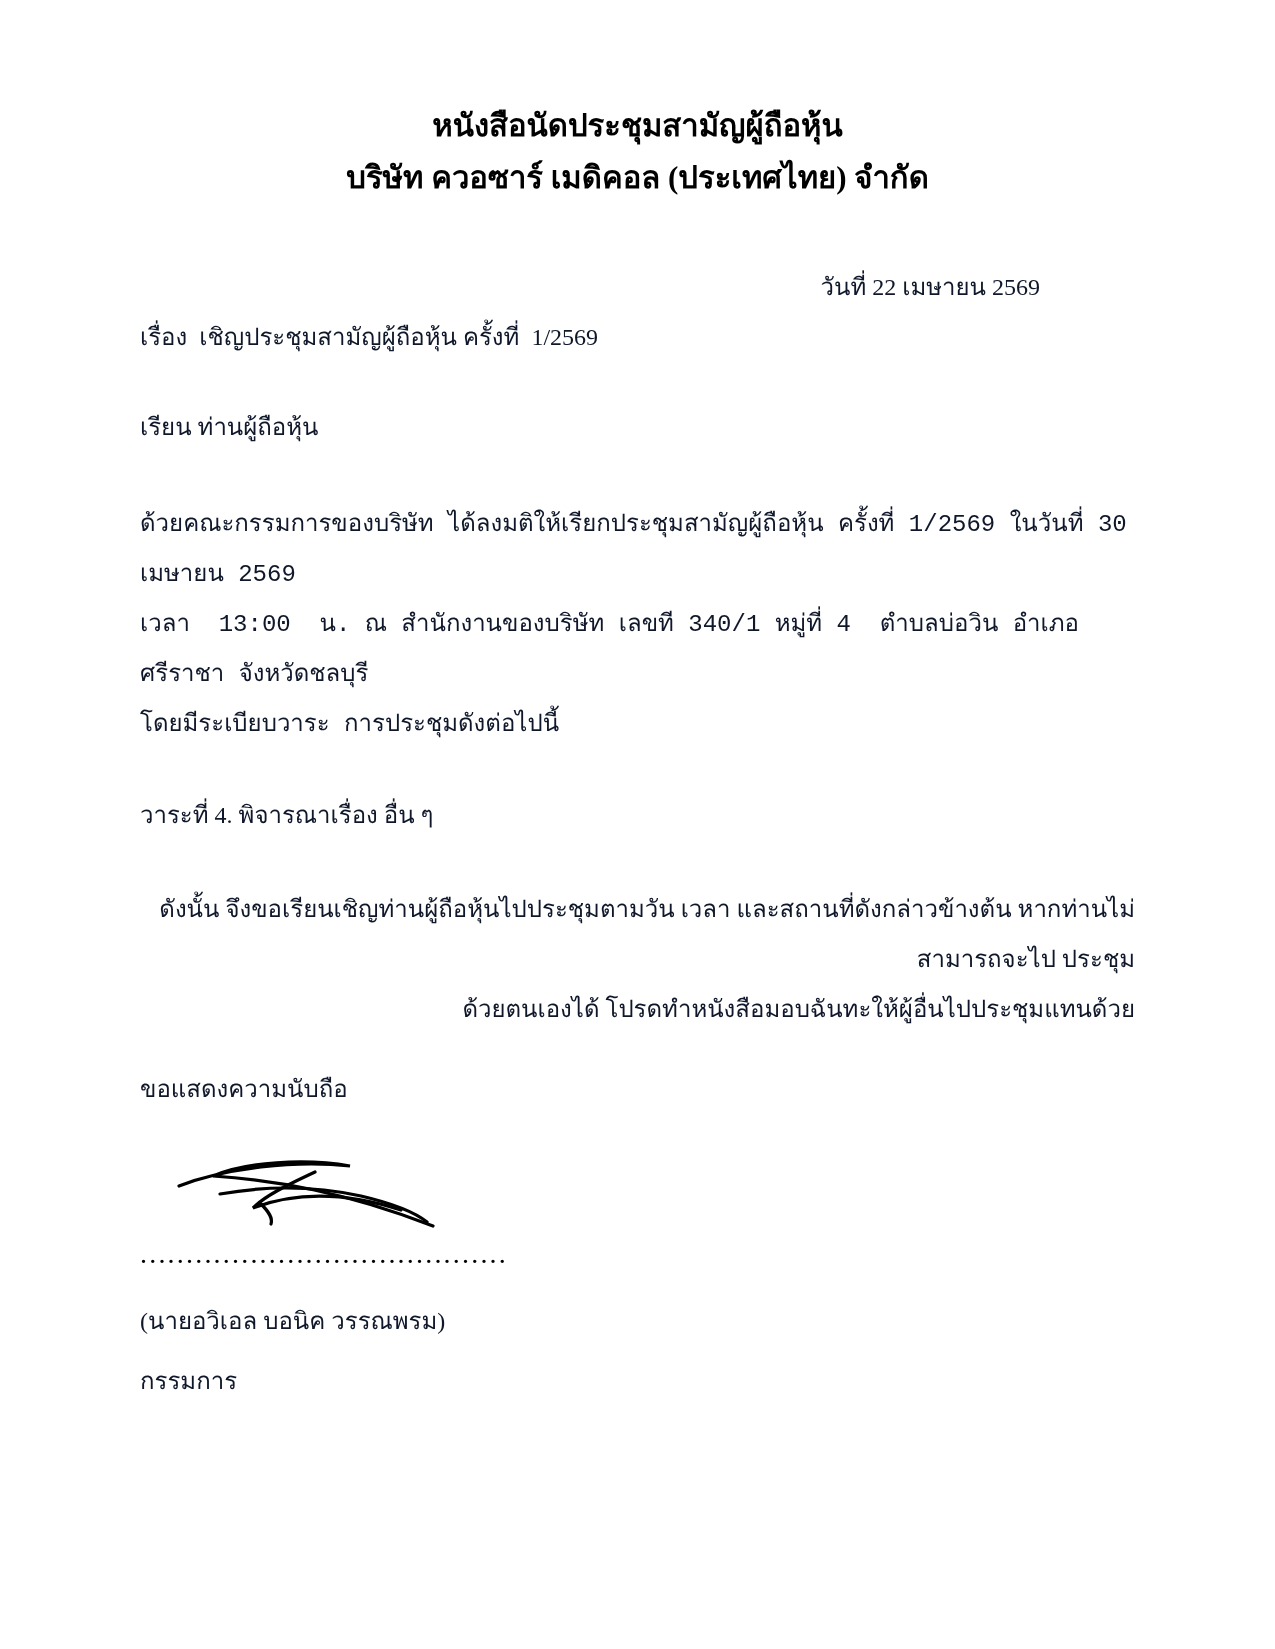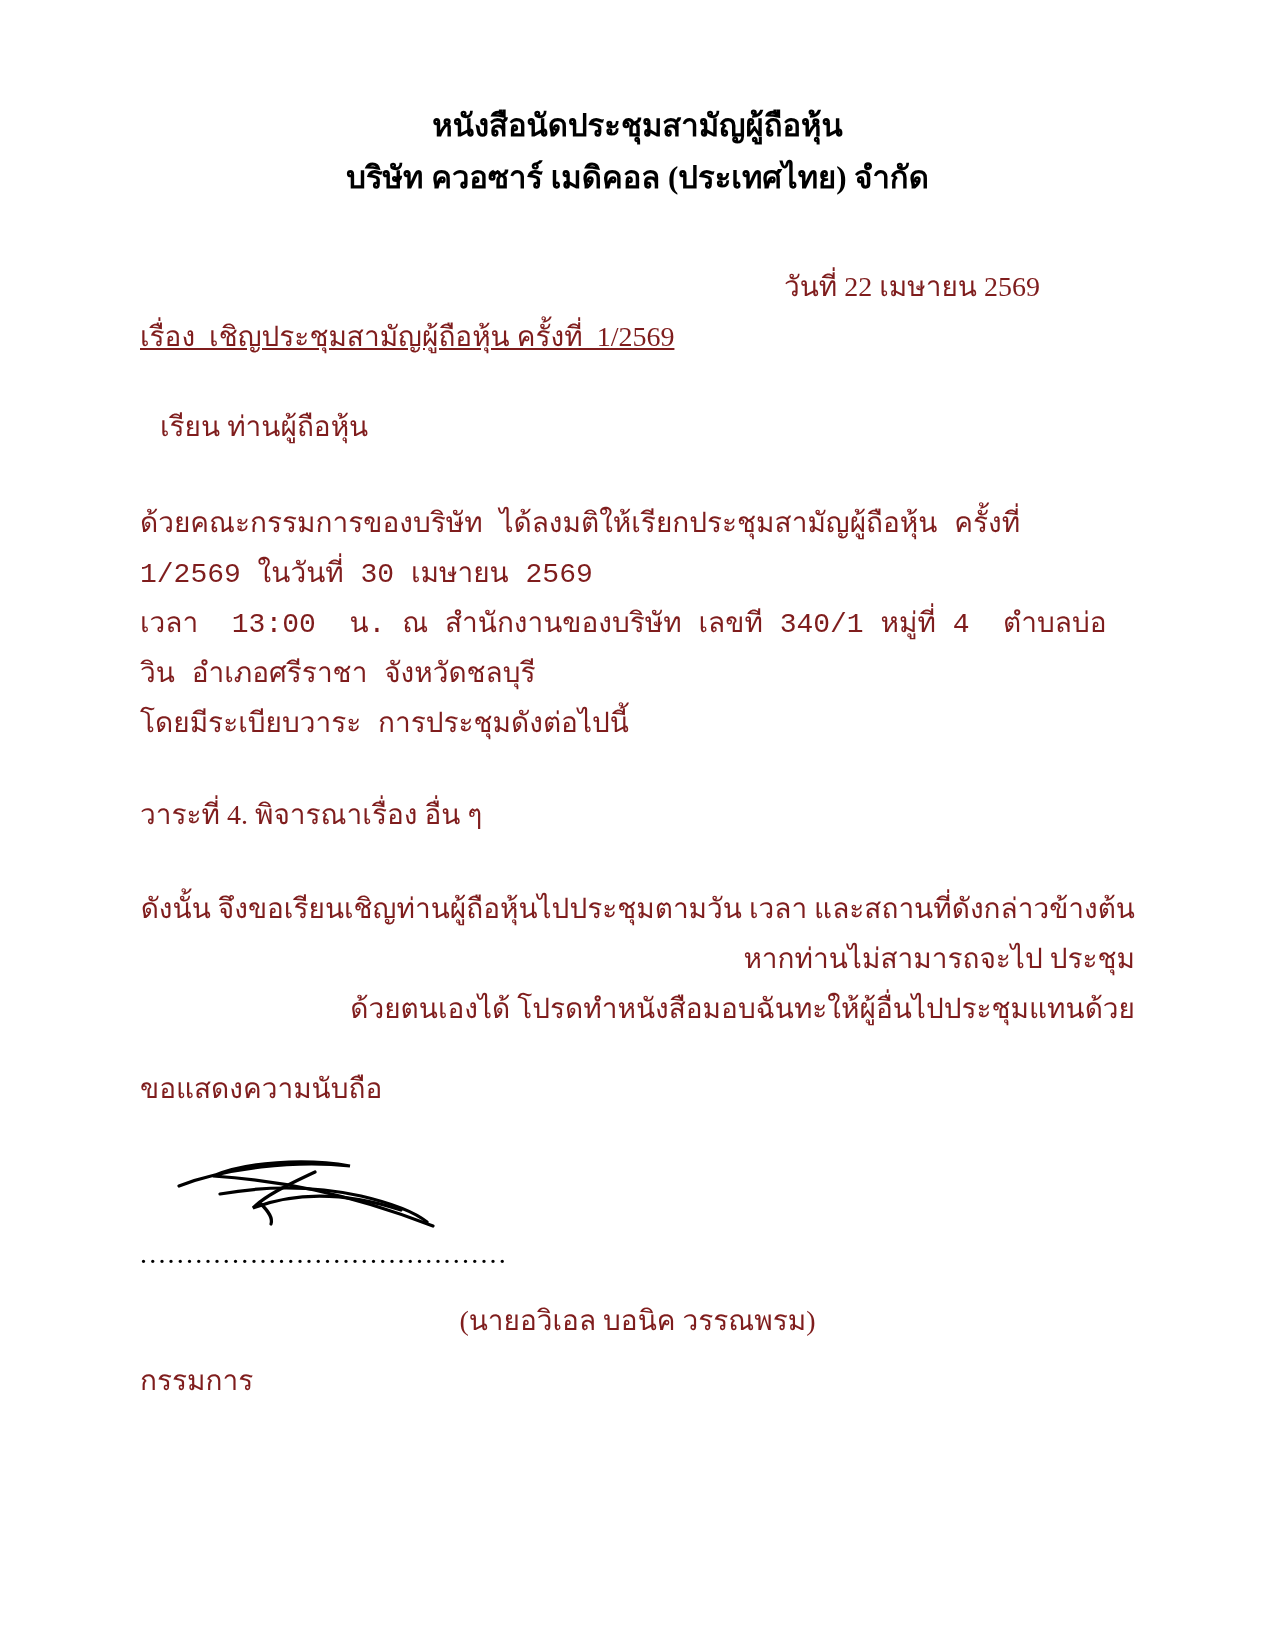--- a/index.html
+++ b/index.html
@@ -11,40 +11,40 @@
   .page {
     position: relative;
     width: 1275px;
     height: 1649px;
     margin: 0 auto;
     background: #ffffff;
     padding: 100px 140px 0 140px;
     overflow: hidden;
   }
   .line {
-    font-size: 28px;
+    font-size: 24px;
     line-height: 50px;
     white-space: pre-wrap;
-    color: #7f1d1d;
+    color: #0f172a;
   }
   .title-line {
     font-size: 31px;
     font-weight: bold;
     text-align: center;
     line-height: 52px;
     white-space: pre-wrap;
   }
   .title-block { margin-bottom: 58px; }
   .date-line {
     text-align: right;
     padding-right: 95px;
     margin-bottom: 0;
   }
-  .subject-line { margin-bottom: 40px; text-decoration: underline; }
-  .salutation { margin-bottom: 48px; margin-left: 20px; }
+  .subject-line { margin-bottom: 40px; }
+  .salutation { margin-bottom: 48px; }
   .intro-block { margin-bottom: 40px; font-family: Liberation Mono, monospace; }
   .agenda-block { margin-bottom: 44px; }
   .invitation-block { margin-bottom: 30px; text-align: right; }
   .closing-line { margin-bottom: 0; }
   .signature-area {
     position: relative;
     margin-top: 56px;
     height: 120px;
   }
   .signature-svg {
@@ -54,21 +54,21 @@
     pointer-events: none;
   }
   .dotted-line {
     position: absolute;
     left: 0;
     top: 68px;
     font-size: 28px;
     letter-spacing: 2.2px;
     white-space: pre;
   }
-  .signatory-name { margin-top: 6px; margin-bottom: 10px; text-align: center; }
+  .signatory-name { margin-top: 6px; margin-bottom: 10px; }
 </style>
 </head>
 <body>
 
 <div class="page">
 
   <div class="title-block">
     <div class="title-line">หนังสือนัดประชุมสามัญผู้ถือหุ้น</div>
     <div class="title-line">บริษัท ควอซาร์ เมดิคอล (ประเทศไทย) จำกัด</div>
   </div>

